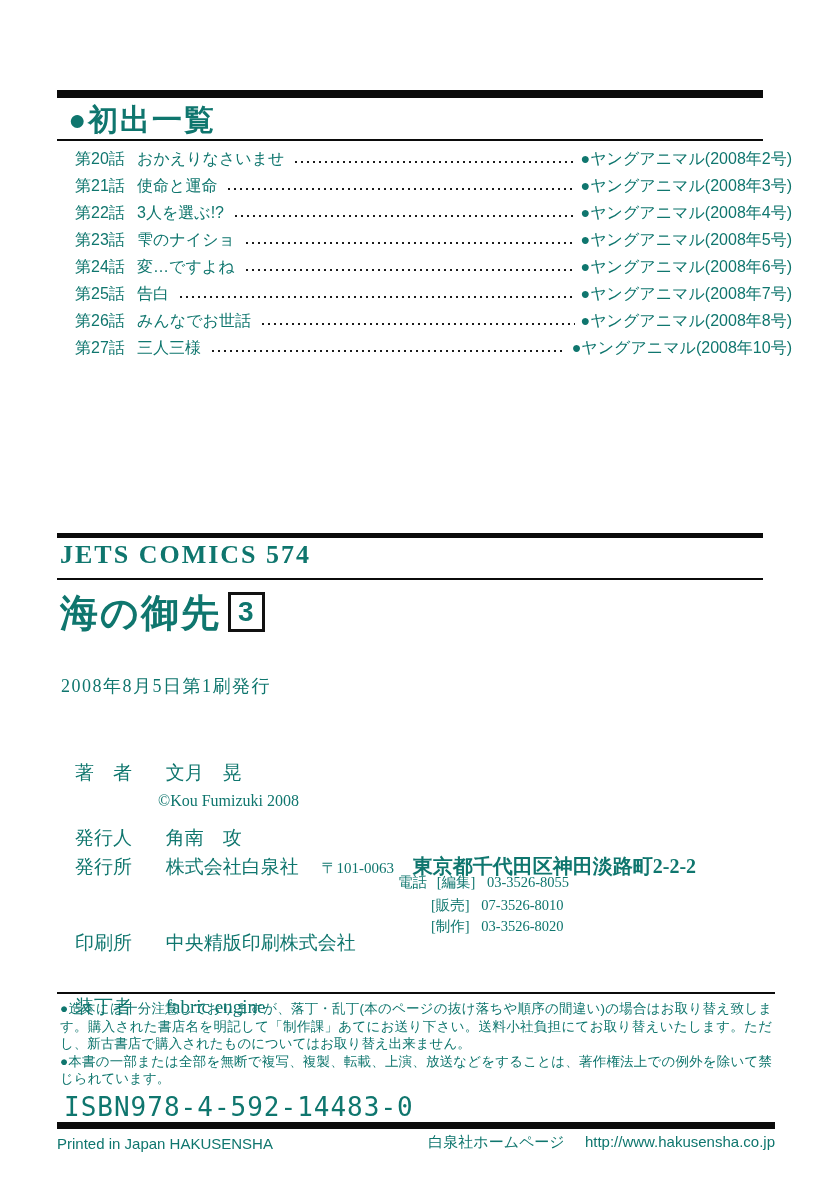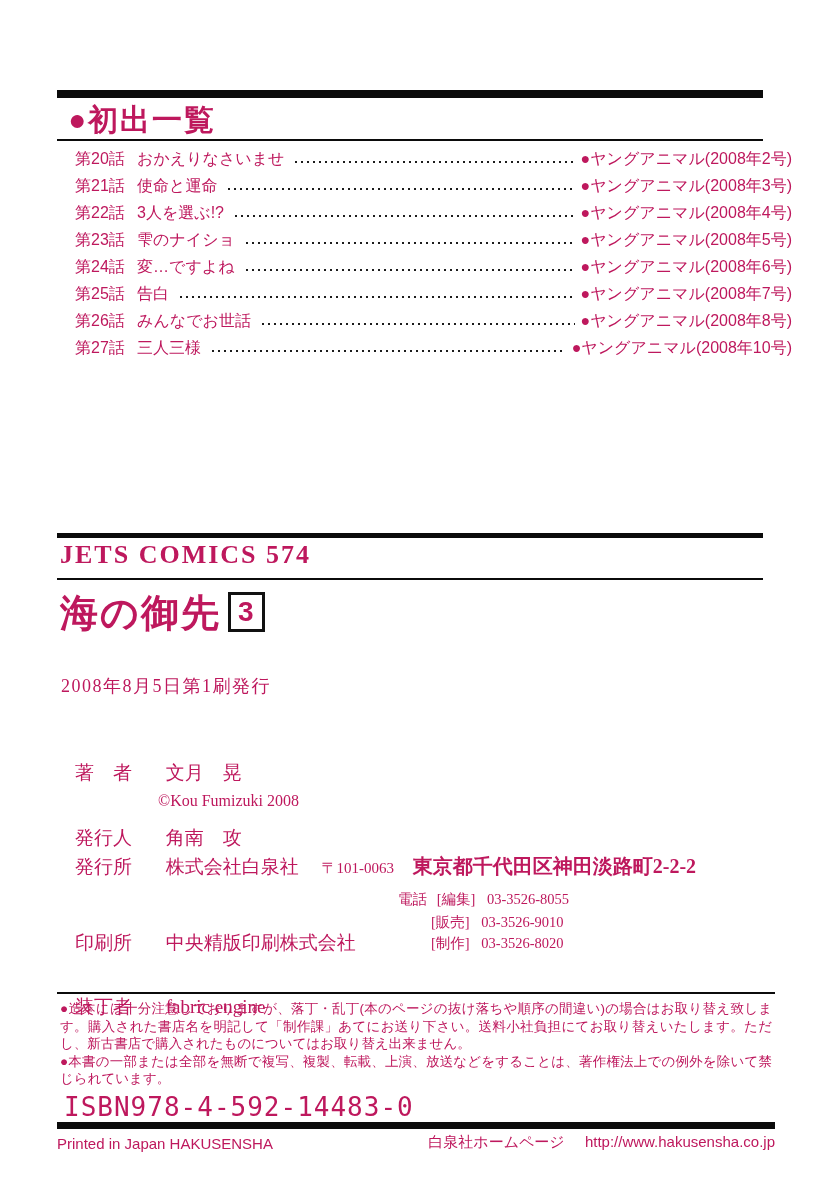--- a/index.html
+++ b/index.html
@@ -3,21 +3,21 @@
 <meta charset="utf-8">
 <style>
   * { margin:0; padding:0; box-sizing:border-box; }
   html,body { background:#888; }
   body { font-family:"Liberation Sans", sans-serif; }
   .page {
     position:relative;
     width:825px; height:1200px;
     margin:0 auto;
     background:#ffffff;
-    color:#be185d;
+    color:#0f766e;
     overflow:hidden;
   }
   .rule { position:absolute; background:#0b0b0b; }
   .bar-top    { left:57px;  top:90px;   width:706px; height:8px; }
   .head-rule  { left:57px;  top:139px;  width:706px; height:2px; }
   .jets-rule-top { left:57px; top:533px; width:706px; height:5px; }
   .jets-rule-bot { left:57px; top:578px; width:706px; height:2px; }
   .notice-rule   { left:57px; top:992px; width:718px; height:2px; }
   .isbn-bar      { left:57px; top:1122px; width:718px; height:7px; }
 
@@ -58,21 +58,21 @@
 
   .colophon { font-family:"Liberation Serif", serif; }
   .col-row { position:absolute; left:75px; font-size:19px; white-space:nowrap; }
   .col-label { display:inline-block; width:86px; }
   .row-author   { top:760px; }
   .row-copy     { top:792px; left:158px; font-size:16px; }
   .row-pubperson{ top:825px; }
   .row-pubco    { top:853px; }
   .postal  { font-size:15px; margin-left:18px; }
   .address { font-size:20px; margin-left:14px;font-weight:bold; }
-  .tel-row { position:absolute; font-family:"Liberation Serif", serif; font-size:14.5px; white-space:nowrap;margin-top:17px; }
+  .tel-row { position:absolute; font-family:"Liberation Serif", serif; font-size:14.5px; white-space:nowrap; }
   .tel-1 { left:398px; top:873px; }
   .tel-2 { left:431px; top:896px; }
   .tel-3 { left:431px; top:917px; }
   .tel-num { margin-left:8px; }
   .row-printer  { top:930px; }
   .row-designer { top:994px; }
 
   .notice {
     position:absolute; left:60px; top:1000px; width:712px;
     font-size:13.5px; line-height:17.5px; text-align:justify;
@@ -177,21 +177,21 @@
       <span class="postal">〒101-0063</span>
       <span class="address">東京都千代田区神田淡路町2-2-2</span>
     </div>
     <div class="tel-row tel-1">
       <span>電話</span>
       <span style="margin-left:6px;">[編集]</span>
       <span class="tel-num">03-3526-8055</span>
     </div>
     <div class="tel-row tel-2">
       <span>[販売]</span>
-      <span class="tel-num">03-3526-9010</span>
+      <span class="tel-num">07-3526-8010</span>
     </div>
     <div class="tel-row tel-3">
       <span>[制作]</span>
       <span class="tel-num">03-3526-8020</span>
     </div>
     <div class="col-row row-printer">
       <span class="col-label">印刷所</span>
       <span>中央精版印刷株式会社</span>
     </div>
     <div class="col-row row-designer">

